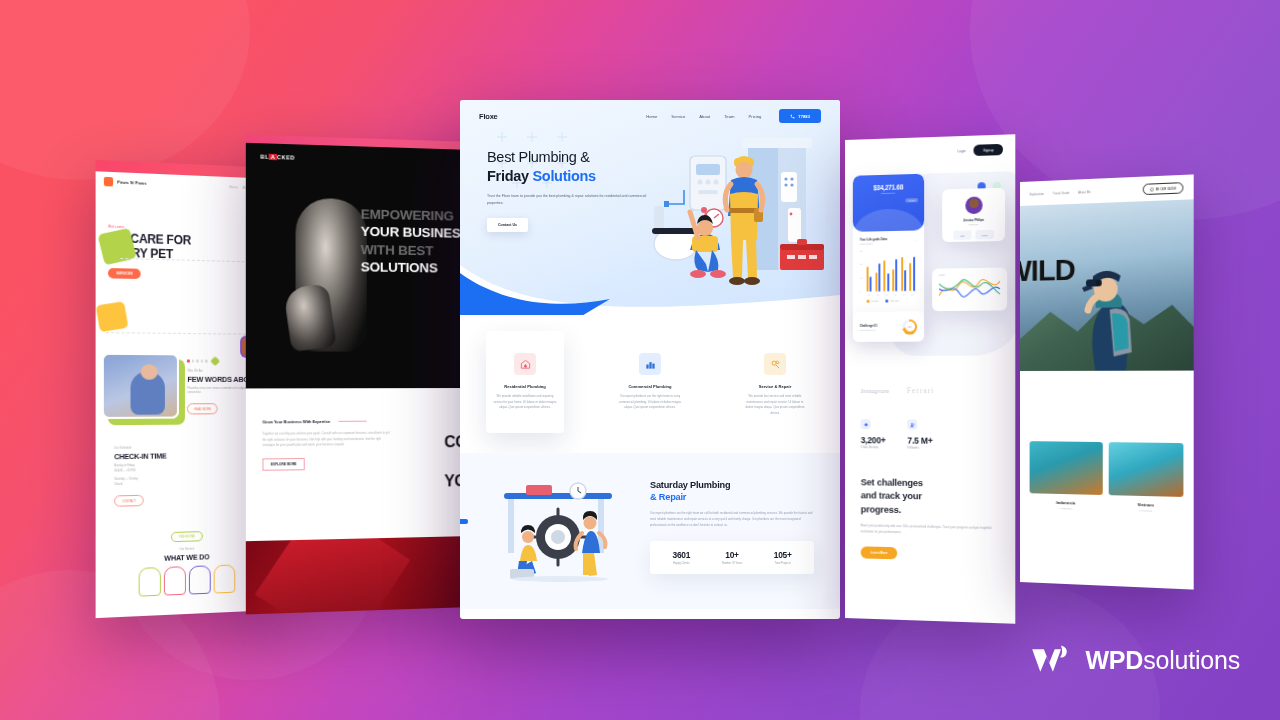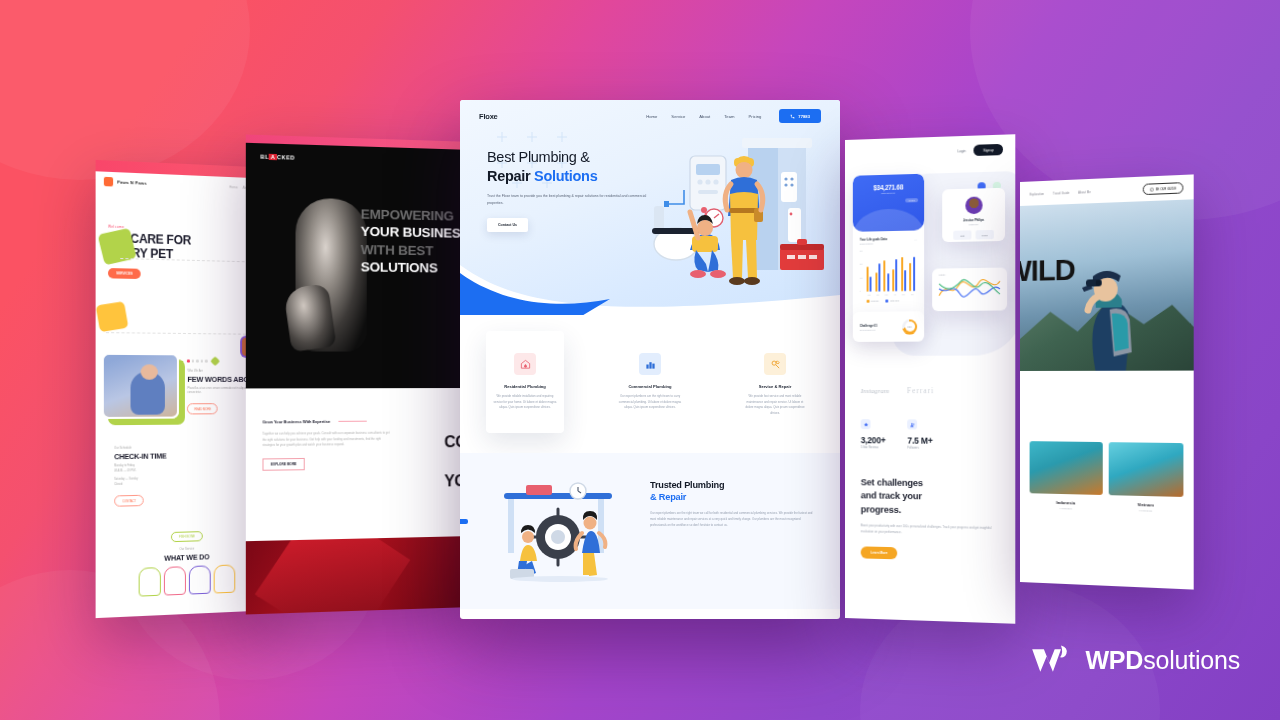--- a/index.html
+++ b/index.html
@@ -444,21 +444,21 @@
               <path d="M6.6 10.8a15 15 0 006.6 6.6l2.2-2.2a1 1 0 011-.25 11.4 11.4 0 003.6.6 1 1 0 011 1V20a1 1 0 01-1 1A17 17 0 013 4a1 1 0 011-1h3.5a1 1 0 011 1 11.4 11.4 0 00.6 3.6 1 1 0 01-.25 1z"></path>
             </svg>
           <span>77883</span>
         </a>
       </span>
     </div>
 
     <div class="p3-hero-left">
       <div class="p3-h1">
         <div>Best Plumbing &amp;</div>
-        <div><span class="b">Repair </span><span class="blue">Solutions</span></div>
+        <div><span class="b">Friday </span><span class="blue">Solutions</span></div>
       </div>
       <div class="p3-sub">Trust the Floxe team to provide you the best plumbing &amp; repair solutions for residential and commercial properties.</div>
       <span class="p3-btn">Contact Us</span>
     </div>
 
     <svg class="p3-illus" viewBox="0 0 210 180">
 
       <rect x="118" y="12" width="58" height="126" fill="#cfe0f5"></rect>
       <rect x="118" y="12" width="30" height="126" fill="#b9d2ef"></rect>
       <rect x="112" y="6" width="70" height="10" rx="2" fill="#eef4fb"></rect>
@@ -587,24 +587,38 @@
       <path d="M97 45 q7 -8 14 0 q1 -9 -7 -9 q-8 0 -7 9z" fill="#1b1b1b"></path>
       <path d="M96 78 q3 -22 9 -22 q7 0 9 22z" fill="#2f6fd8"></path>
       <path d="M97 78 l0 22 8 0 1 -22z" fill="#f6c13e"></path>
       <path d="M108 78 l3 22 -8 1 -2 -23z" fill="#f6c13e"></path>
       <path d="M96 58 q-8 8 -6 16" stroke="#f0b184" stroke-width="4" fill="none" stroke-linecap="round"></path>
       <path d="M113 58 q8 6 6 14" stroke="#f0b184" stroke-width="4" fill="none" stroke-linecap="round"></path>
       <ellipse cx="74" cy="104" rx="48" ry="3" fill="#e3ebf7"></ellipse>
     </svg>
     <div class="tr-right">
       <div class="tr-h">
-        <div>Trusted Plumbing</div>
+        <div>Saturday Plumbing</div>
         <div class="blue">&amp; Repair</div>
       </div>
       <div class="tr-p">Our expert plumbers are the right team we call for both residential and commercial plumbing services. We provide the fastest and most reliable maintenance and repair services at a very quick and timely charge. Our plumbers are the most recognized professionals on the workforce so don't hesitate to contact us.</div>
+      <div class="tr-stats">
+        <div class="stat">
+          <div class="stat-n">3601</div>
+          <div class="stat-l">Happy Clients</div>
+        </div>
+        <div class="stat">
+          <div class="stat-n">10+</div>
+          <div class="stat-l">Number Of Years</div>
+        </div>
+        <div class="stat">
+          <div class="stat-n">105+</div>
+          <div class="stat-l">Total Projects</div>
+        </div>
+      </div>
     </div>
   </div>
 </div>
 
 <div class="panel" id="p4">
   <div class="p4-nav">
     <span class="p4-login">Login</span>
     <span class="p4-signup">Signup</span>
   </div>
 

